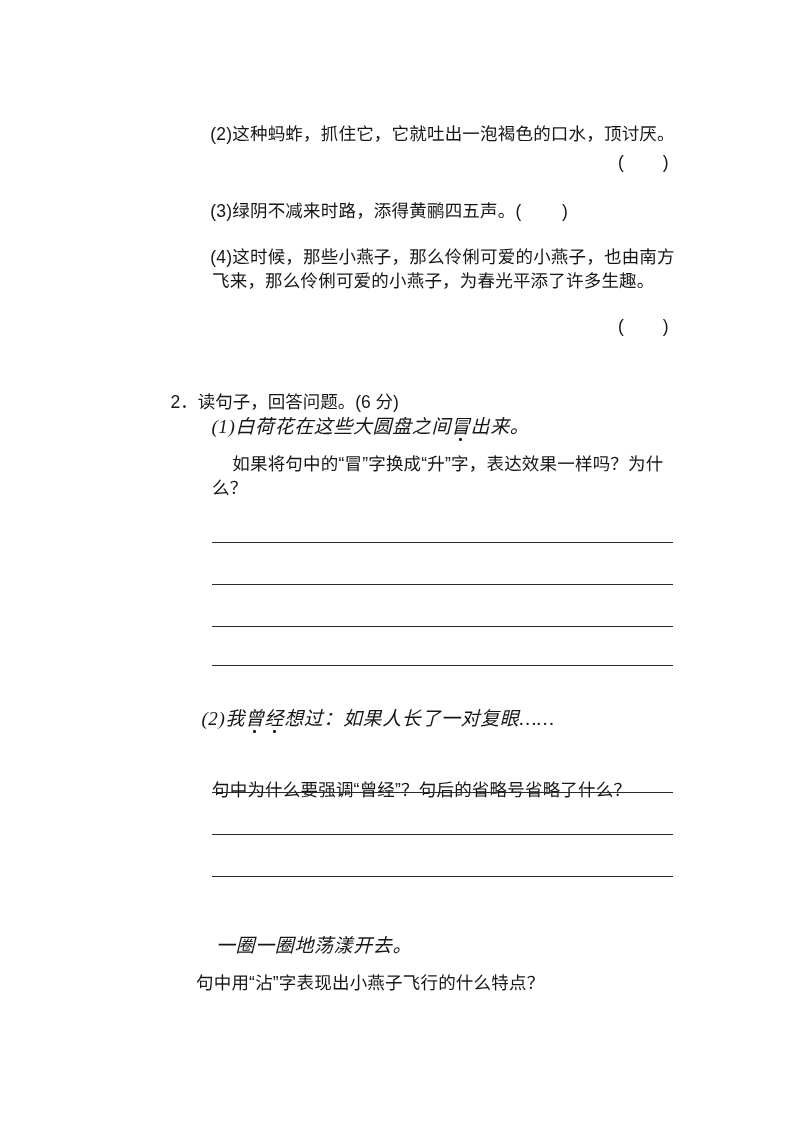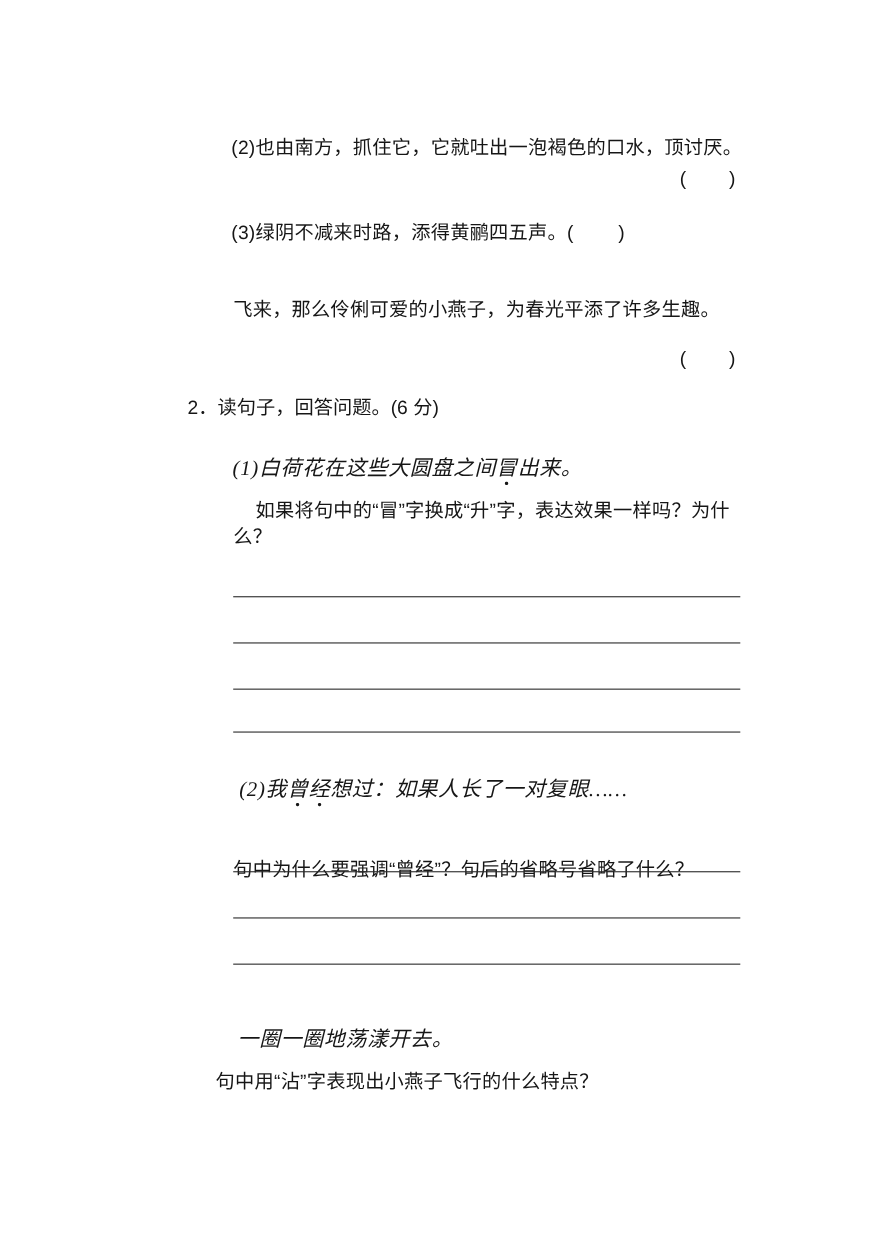--- a/index.html
+++ b/index.html
@@ -87,50 +87,53 @@
     border-radius: 50%;
     background: #161616;
   }
 </style>
 </head>
 <body>
 
 <div class="page">
 
   <div class="tline sans" style="left:190px; top:108px;">
-    <span>(2)</span><span>也由南方，抓住它，它就吐出一泡褐色的口水，顶讨厌。</span>
+    <span>(2)</span><span>这种蚂蚱，抓住它，它就吐出一泡褐色的口水，顶讨厌。</span>
   </div>
   <div class="blank-paren" style="left:618px; top:152px;">(        )</div>
 
   <div class="tline sans" style="left:190px; top:185px;">
     <span>(3)</span><span>绿阴不减来时路，添得黄鹂四五声。(        )</span>
   </div>
 
+  <div class="tline sans" style="left:190px; top:231px;">
+    <span>(4)</span><span>这时候，那些小燕子，那么伶俐可爱的小燕子，也由南方</span>
+  </div>
   <div class="tline sans" style="left:212px; top:273px;">飞来，那么伶俐可爱的小燕子，为春光平添了许多生趣。</div>
   <div class="blank-paren" style="left:618px; top:316px;">(        )</div>
 
-  <div class="tline num-label" style="left:151px; top:344px;">
+  <div class="tline num-label" style="left:151px; top:376px;">
     <span>2．</span><span>读句子，回答问题。</span><span>(6 分)</span>
   </div>
 
   <div class="tline serif" style="left:190px; top:398px;">
     <span>(1)</span><span>白荷花在这些大圆盘之间</span><span class="emph">冒</span><span>出来。</span>
   </div>
 
   <div class="tline sans" style="left:212px; top:438px;">
     <span>如果将句中的“</span><span>冒</span><span>”字换成“升”字，表达效果一样吗？为什</span>
   </div>
   <div class="tline sans" style="left:212px; top:480px;">么？</div>
 
   <div class="answer-line" style="left:212px; top:542px; width:461px;"></div>
   <div class="answer-line" style="left:212px; top:584px; width:461px;"></div>
   <div class="answer-line" style="left:212px; top:626px; width:461px;"></div>
   <div class="answer-line" style="left:212px; top:665px; width:461px;"></div>
 
-  <div class="tline serif" style="left:196px; top:690px;">
+  <div class="tline serif" style="left:180px; top:690px;">
     <span>(2)</span><span>我</span><span class="emph">曾</span><span class="emph">经</span><span>想过：如果人长了一对复眼……</span>
   </div>
 
   <div class="tline sans" style="left:212px; top:734px;margin-top:48px;">句中为什么要强调“曾经”？句后的省略号省略了什么？</div>
 
   <div class="answer-line" style="left:212px; top:792px; width:461px;"></div>
   <div class="answer-line" style="left:212px; top:834px; width:461px;"></div>
   <div class="answer-line" style="left:212px; top:876px; width:461px;"></div>
 
   <div class="tline serif" style="left:216px; top:936px;">一圈一圈地荡漾开去。</div>

